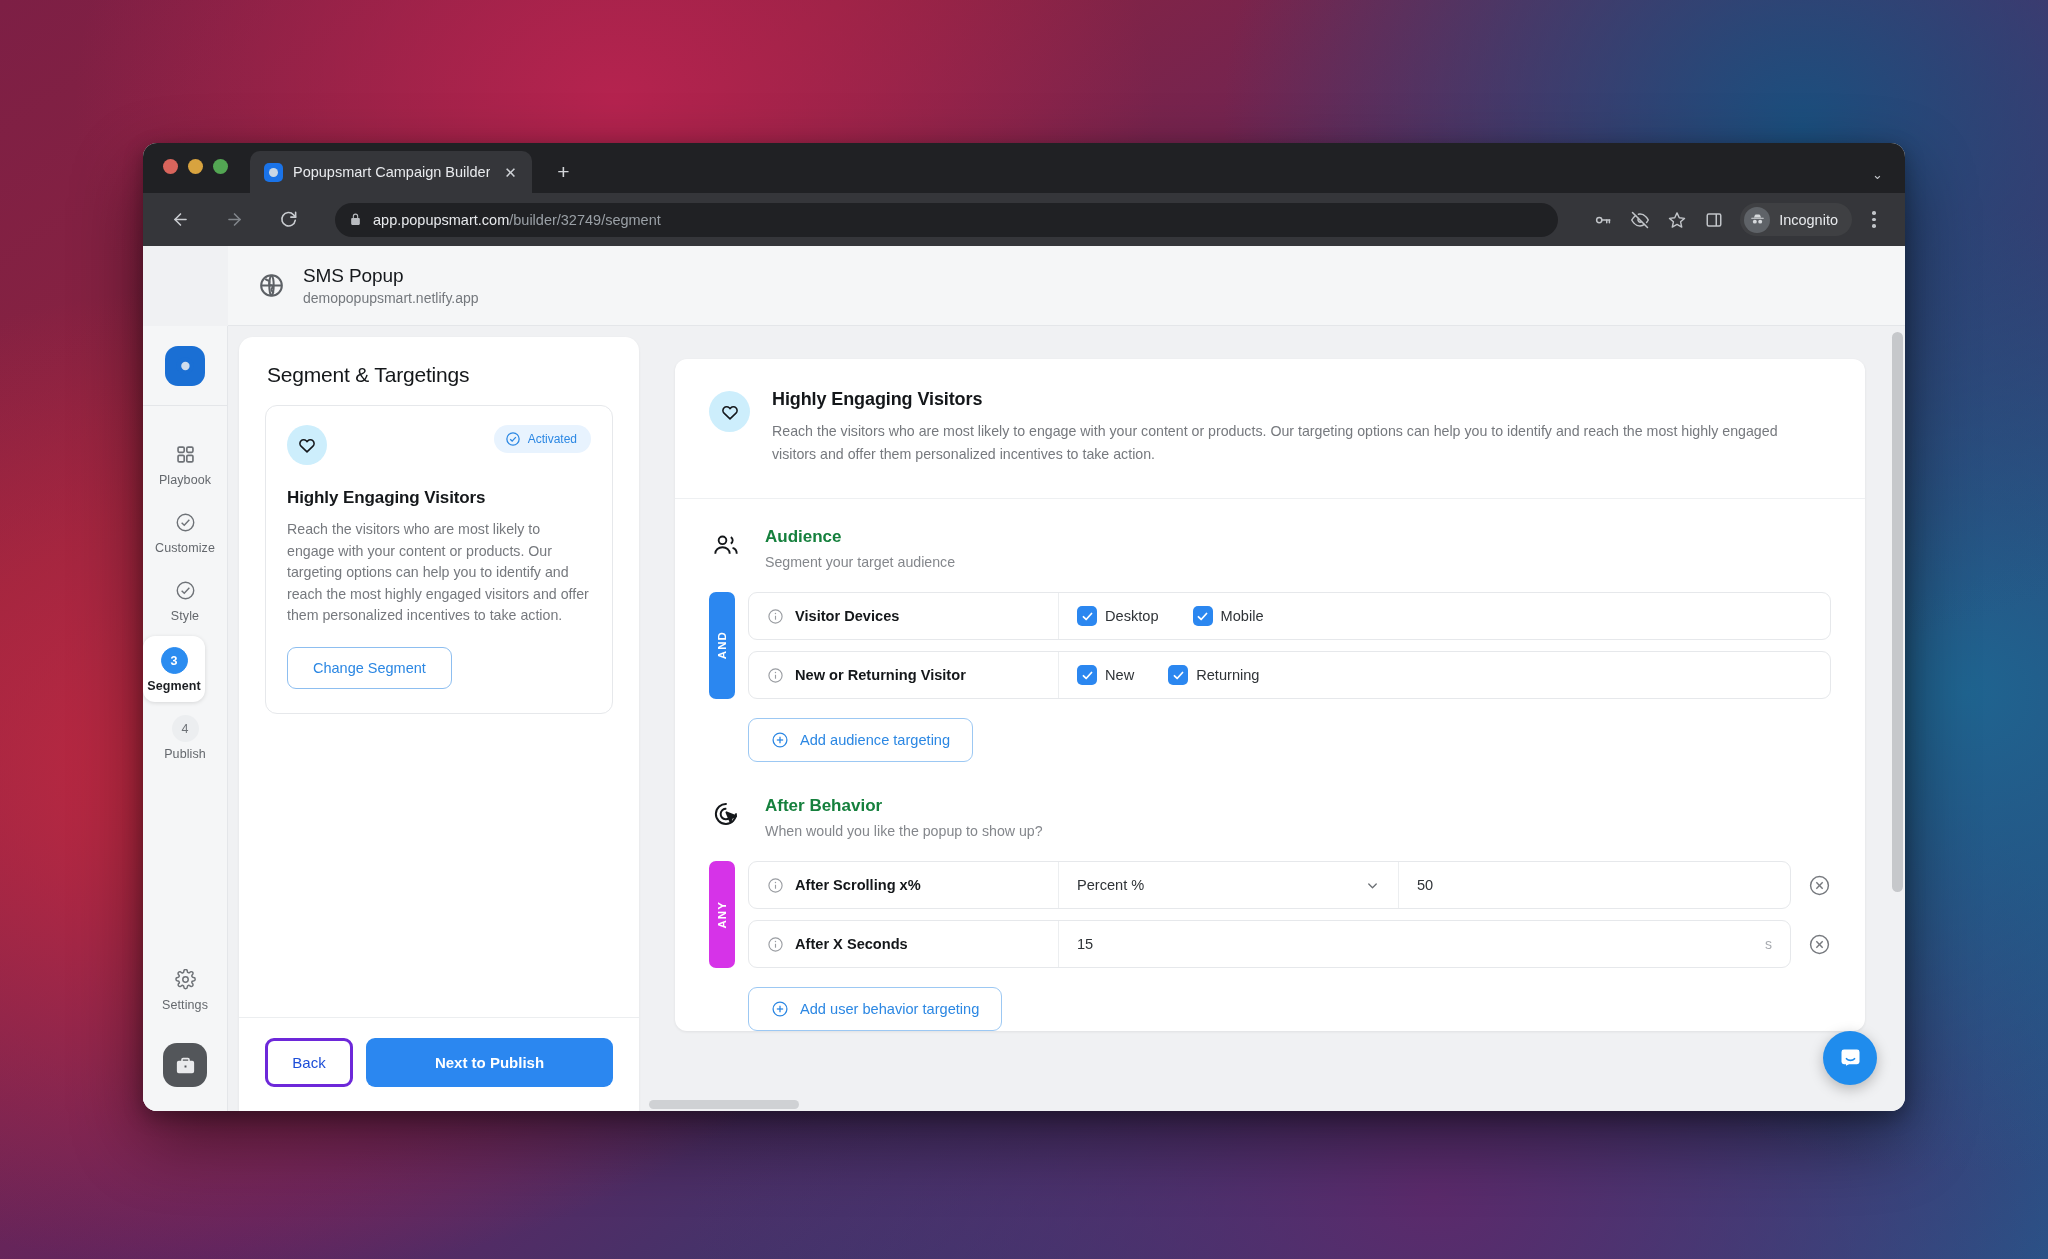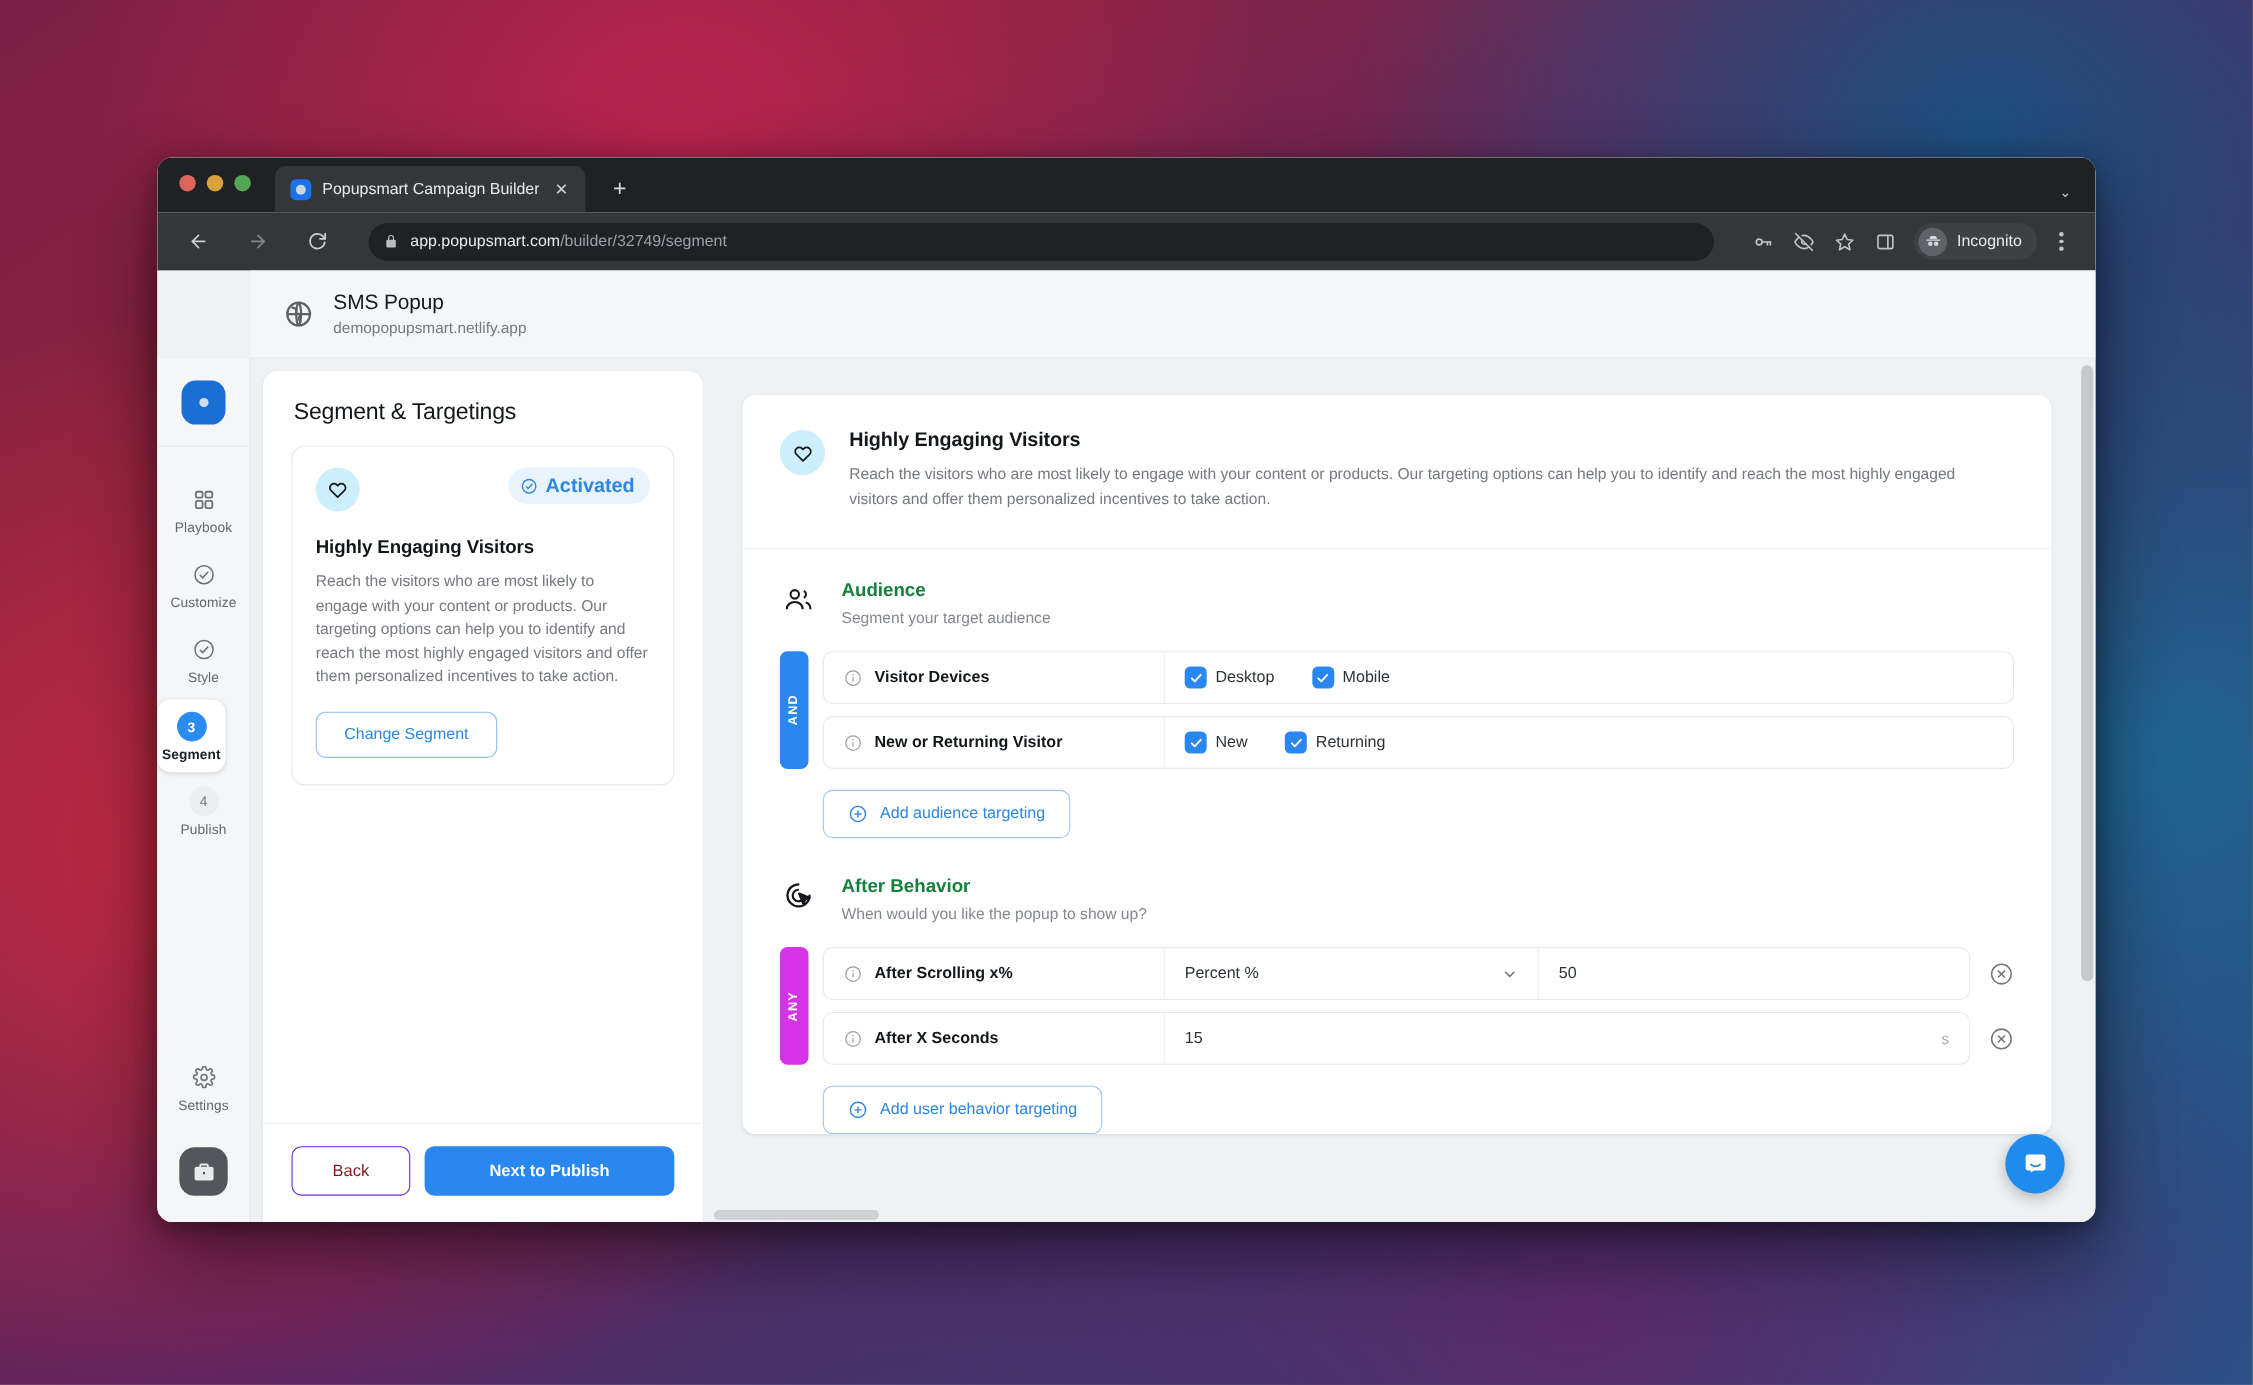--- a/index.html
+++ b/index.html
@@ -295,22 +295,22 @@
     display: flex; align-items: center; justify-content: center;
     flex: none;
   }
   .heart-badge svg { width: 20px; height: 20px; color: #15181c; }
   .activated-pill {
     display: flex; align-items: center; gap: 7px;
     background: #e8f3fe;
     color: #2b87e3;
     border-radius: 20px;
     padding: 6px 14px 6px 11px;
-    font-size: 18px;
-    font-weight: 700;
+    font-size: 12px;
+    font-weight: 400;
     white-space: nowrap;
   }
   .activated-pill svg { width: 16px; height: 16px; flex: none; }
 
   .seg-name {
     font-size: 17px;
     font-weight: 700;
     color: #14171a;
     margin-top: 23px;
     letter-spacing: -.1px;
@@ -335,23 +335,23 @@
     font-family: inherit;
   }
 
   .panel-foot {
     border-top: 1px solid #eceef0;
     padding: 20px 26px 24px;
     display: flex;
     gap: 13px;
   }
   .btn-back {
-    width: 108px;
-    border: 1px solid #6d28d9;
-    color: #7f1d1d;
+    width: 88px;
+    border: 3px solid #6d28d9;
+    color: #1d4ed8;
     background: #fff;
     border-radius: 9px;
     font-size: 15px;
     font-weight: 500;
     padding: 13px 0;
     font-family: inherit;
   }
   .btn-next {
     flex: 1;
     background: #2b87f0;

